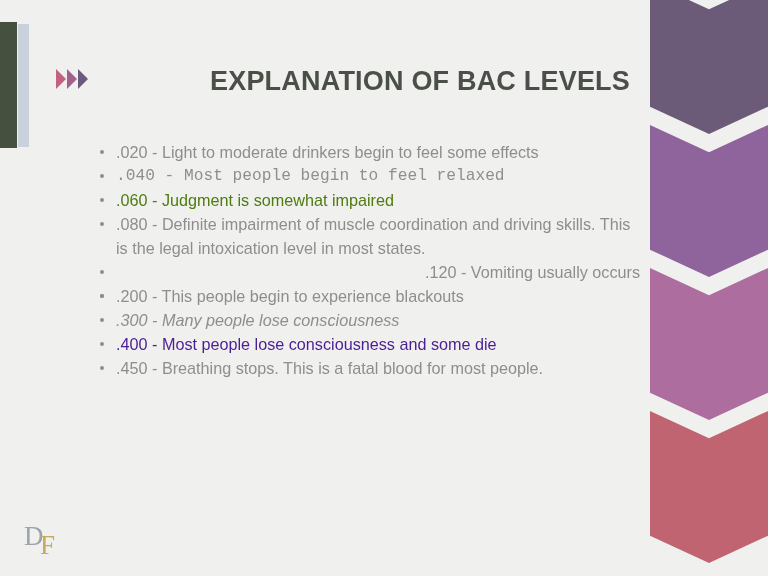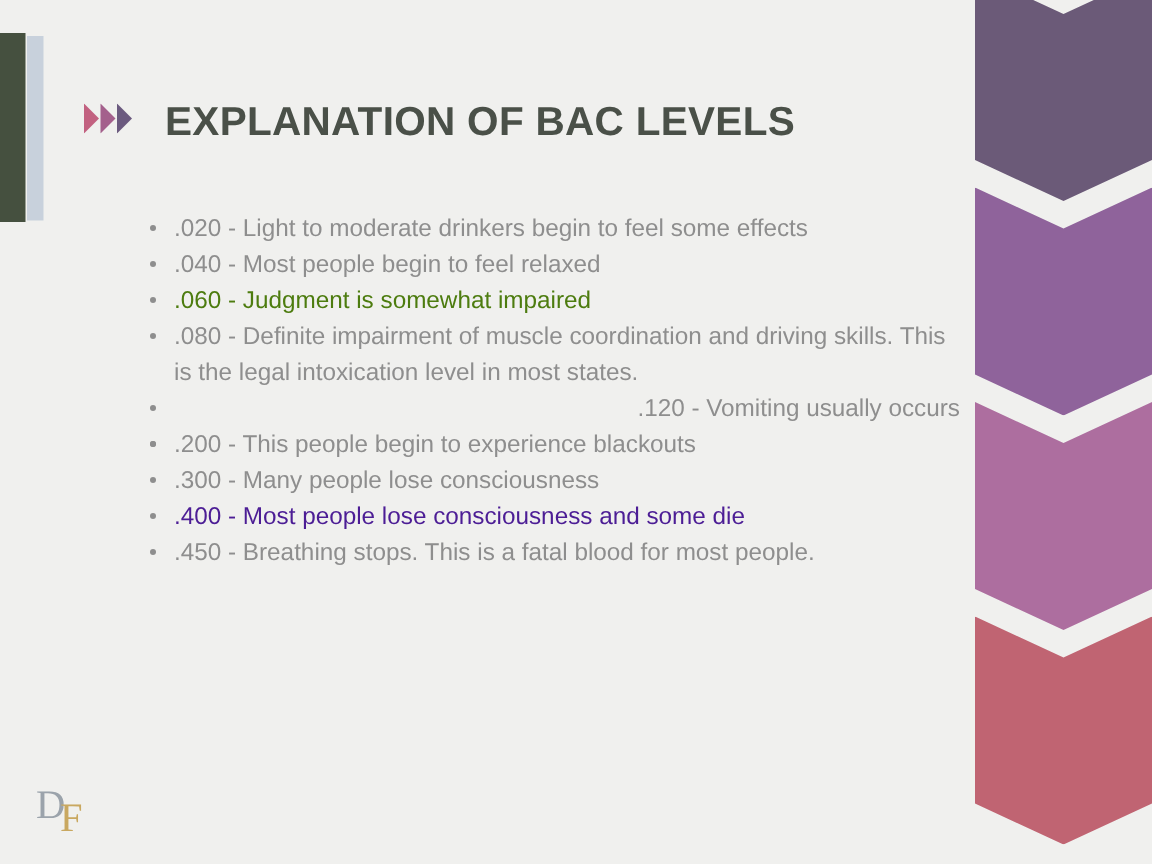--- a/index.html
+++ b/index.html
@@ -55,21 +55,21 @@
     width: 32px;
     height: 20px;
   }
 
   
   #title {
     position: absolute;
     left: 110px;
     top: 66px;
     width: 520px;
-    text-align: left;
+    text-align: right;
     font-size: 27px;
     font-weight: bold;
     letter-spacing: 0.2px;
     color: #4a5048;
     font-family: "Liberation Sans", sans-serif;
   }
 
   
   #body-list {
     position: absolute;
@@ -162,21 +162,21 @@
     </svg>
   </div>
 
   <div id="title" style="color: rgb(74, 80, 72);">EXPLANATION OF BAC LEVELS</div>
 
   <ul id="body-list">
     <li style="color: rgb(142, 142, 142);">
       <span class="bullet-dot" style="background: rgb(142, 142, 142);"></span>
       <span>.020 - Light to moderate drinkers begin to feel some effects</span>
     </li>
-    <li style="color: rgb(142, 142, 142);">
+    <li style="color: rgb(142, 142, 142); font-family: Liberation Mono, monospace;">
       <span class="bullet-dot" style="background: rgb(142, 142, 142);"></span>
       <span>.040 - Most people begin to feel relaxed</span>
     </li>
     <li style="color: #4d7c0f;">
       <span class="bullet-dot" style="background: rgb(142, 142, 142);"></span>
       <span>.060 - Judgment is somewhat impaired</span>
     </li>
     <li style="color: rgb(142, 142, 142);">
       <span class="bullet-dot" style="background: rgb(142, 142, 142);"></span>
       <span>.080 - Definite impairment of muscle coordination and driving skills. This is the legal intoxication level in most states.</span>
@@ -185,21 +185,21 @@
       <span class="bullet-dot" style="background: rgb(142, 142, 142);"></span>
       <span>.120 - Vomiting usually occurs</span>
     </li>
     <li style="color: rgb(142, 142, 142);">
       <span class="bullet-dot" style="background: rgb(142, 142, 142);"></span>
     </li>
     <li style="color: rgb(142, 142, 142);">
       <span class="bullet-dot" style="background: rgb(142, 142, 142);"></span>
       <span>.200 - This people begin to experience blackouts</span>
     </li>
-    <li style="color: rgb(142, 142, 142);">
+    <li style="color: rgb(142, 142, 142); font-style: italic;">
       <span class="bullet-dot" style="background: rgb(142, 142, 142);"></span>
       <span>.300 - Many people lose consciousness</span>
     </li>
     <li style="color: #4c1d95;">
       <span class="bullet-dot" style="background: rgb(142, 142, 142);"></span>
       <span>.400 - Most people lose consciousness and some die</span>
     </li>
     <li style="color: rgb(142, 142, 142);">
       <span class="bullet-dot" style="background: rgb(142, 142, 142);"></span>
       <span>.450 - Breathing stops. This is a fatal blood for most people.</span>

